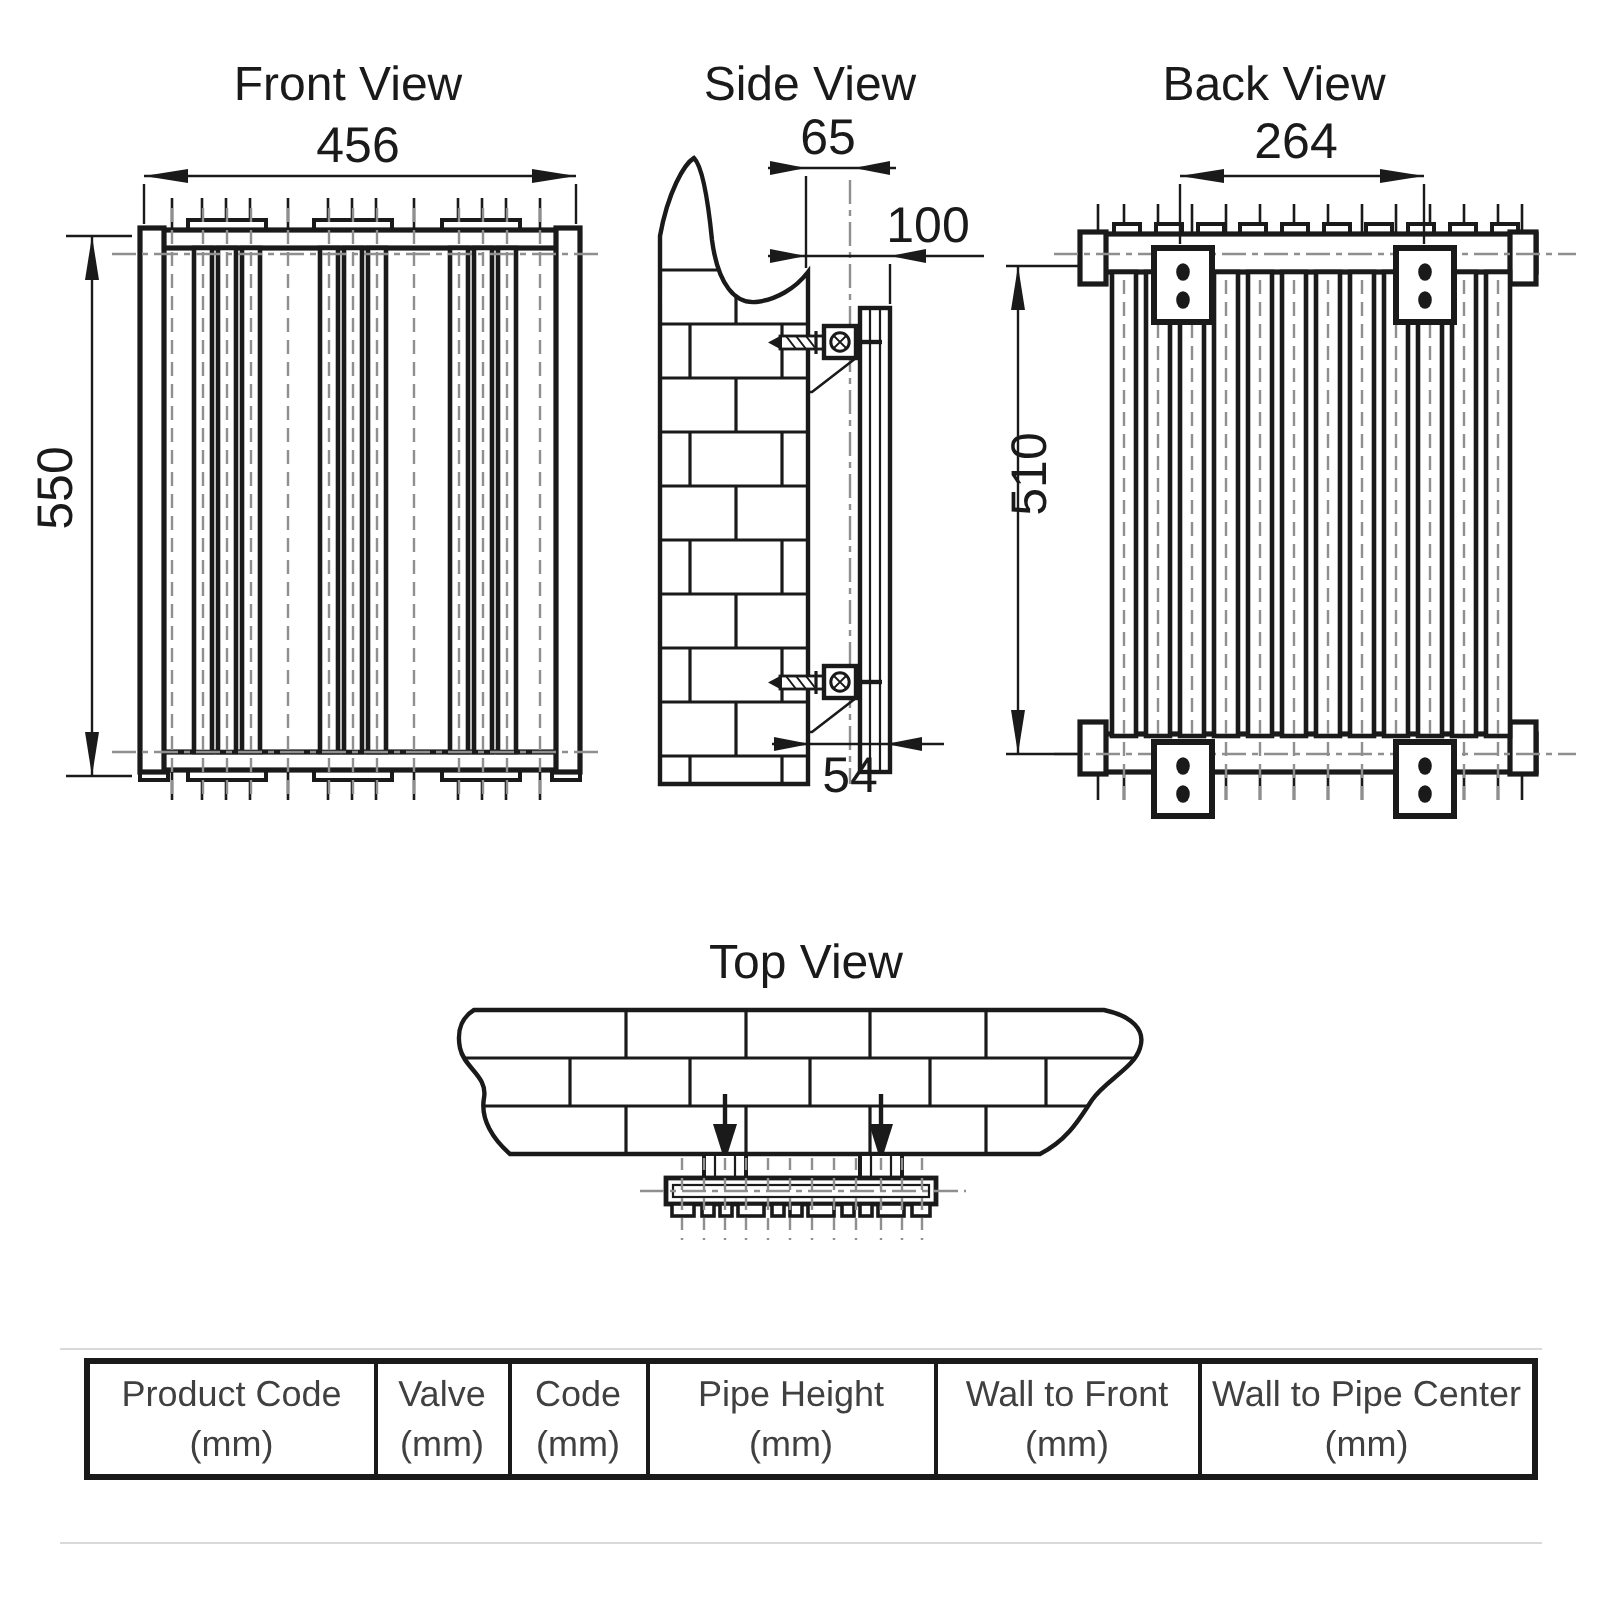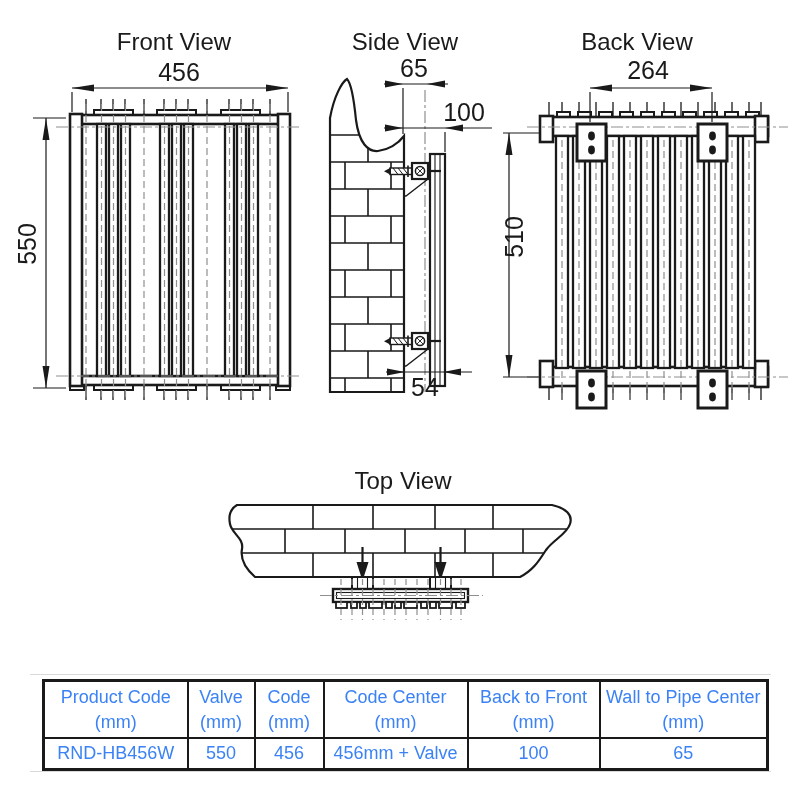--- a/index.html
+++ b/index.html
@@ -5,21 +5,21 @@
   html,body{margin:0;padding:0;background:#fff;}
   #canvas{position:relative;width:800px;height:800px;background:#ffffff;overflow:hidden;
           font-family:"Liberation Sans",sans-serif;color:#1a1a1a;}
   #drawing{position:absolute;left:0;top:0;}
   svg text{font-family:"Liberation Sans",sans-serif;fill:#1a1a1a;}
   .vtitle{font-size:24px;}
   .dim{font-size:25px;}
   
   .table-wrap{position:absolute;left:42px;top:679px;}
   table.spec{border-collapse:collapse;table-layout:fixed;width:724px;
-             font-size:18px;color:#3b82f6;border:3px solid #1a1a1a;}
+             font-size:18px;color:#404040;border:3px solid #1a1a1a;}
   table.spec td{border:2px solid #1a1a1a;text-align:center;vertical-align:middle;padding:0;}
   tr.hdr td{height:55px;line-height:25px;}
   tr.val td{height:29px;}
   .hair{position:absolute;height:1px;background:#d9d9d9;left:30px;width:741px;}
 </style>
 </head>
 <body>
 
 <div id="canvas">
 
@@ -318,37 +318,29 @@
         </td>
         <td>
           <div>Valve</div>
           <div>(mm)</div>
         </td>
         <td>
           <div>Code</div>
           <div>(mm)</div>
         </td>
         <td>
-          <div>Code Center</div>
-          <div>(mm)</div>
-        </td>
-        <td>
-          <div>Back to Front</div>
+          <div>Pipe Height</div>
+          <div>(mm)</div>
+        </td>
+        <td>
+          <div>Wall to Front</div>
           <div>(mm)</div>
         </td>
         <td>
           <div>Wall to Pipe Center</div>
           <div>(mm)</div>
         </td>
-      </tr>
-      <tr class="val">
-        <td>RND-HB456W</td>
-        <td>550</td>
-        <td>456</td>
-        <td>456mm + Valve</td>
-        <td>100</td>
-        <td>65</td>
       </tr>
     </tbody>
   </table>
 </div>
 
 </div>
 
 </body></html>

